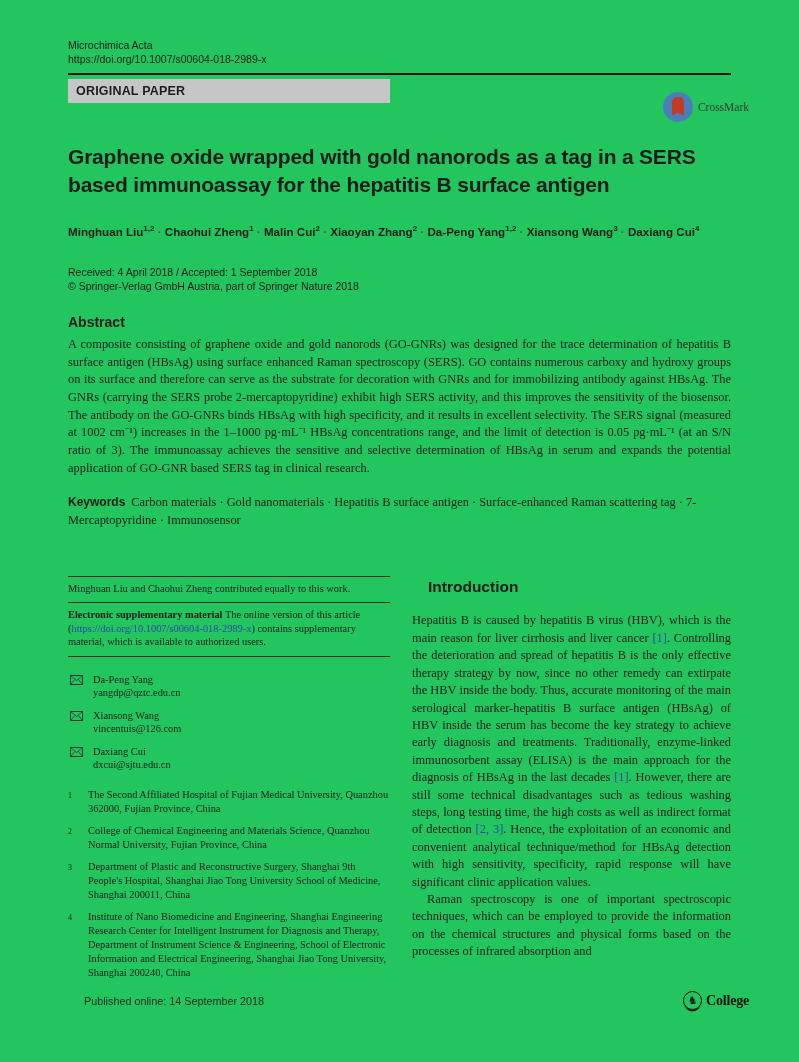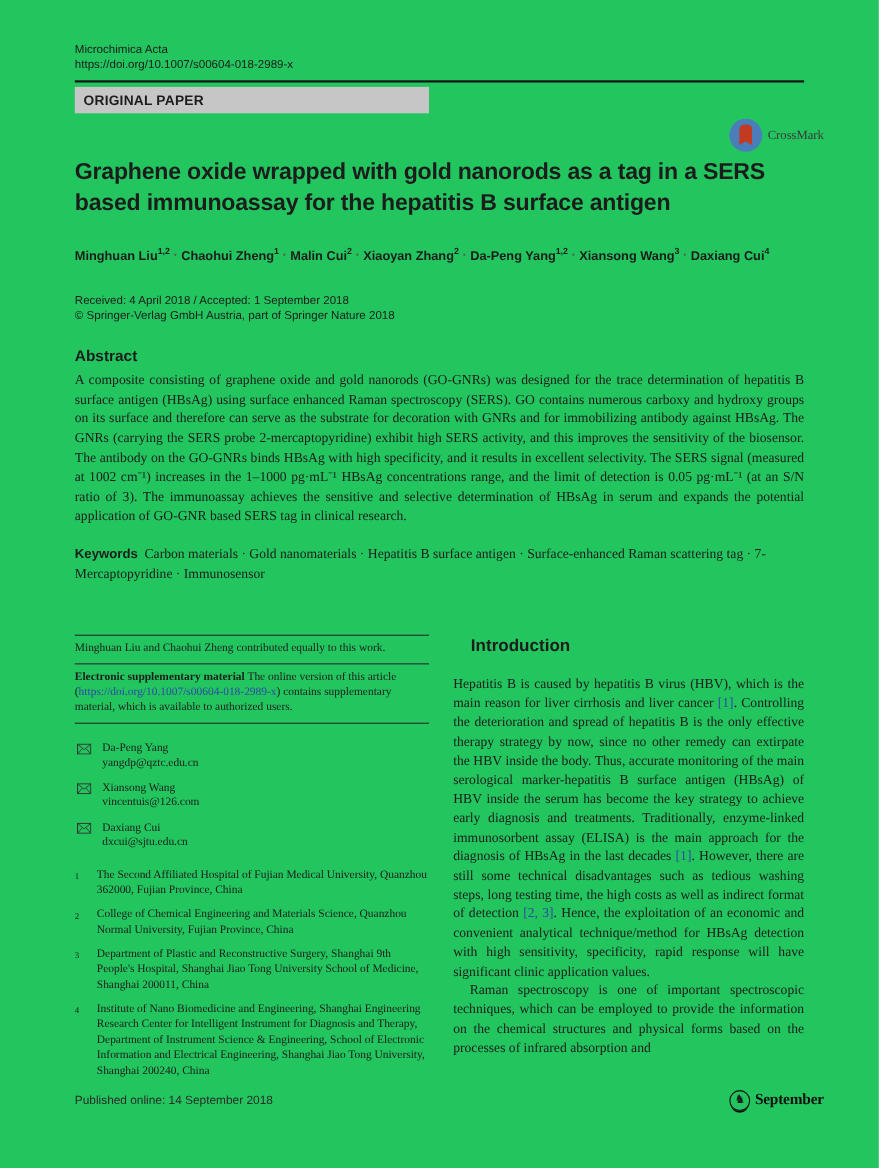--- a/index.html
+++ b/index.html
@@ -10,21 +10,21 @@
   }
 
   
   .journal-line{font-family:"Liberation Sans", sans-serif;font-size:10.5px;line-height:14px;color:#1c1c1c;}
   .thick-rule{border:none;border-top:2.5px solid #141414;margin:7px 0 0 0;}
   .type-banner{
     margin-top:4px;width:322px;height:24px;background:#c6c6c6;
     display:flex;align-items:center;padding-left:8px;box-sizing:border-box;
     font-family:"Liberation Sans", sans-serif;font-weight:bold;font-size:12.5px;letter-spacing:.2px;
   }
-  .crossmark{position:absolute;top:108px;right:50px;display:flex;align-items:center;gap:5px;}
+  .crossmark{position:absolute;top:92px;right:50px;display:flex;align-items:center;gap:5px;}
   .cm-circle{width:30px;height:30px;border-radius:50%;background:#4a7ebb;position:relative;}
   .cm-book{position:absolute;left:9px;top:5px;width:12px;height:19px;background:#c23a21;border-radius:5px 5px 2px 2px;
     clip-path:polygon(0 0,100% 0,100% 100%,50% 82%,0 100%);}
   .cm-label{font-size:11.5px;color:#3a3a3a;font-family:"Liberation Serif", serif;}
 
   
   .title{font-family:"Liberation Sans", sans-serif;font-weight:bold;font-size:21px;line-height:27.5px;
     margin:40px 0 0 0;max-width:640px;letter-spacing:-0.2px;}
   .authors{margin-top:23px;font-family:"Liberation Sans", sans-serif;font-weight:bold;font-size:11.6px;line-height:16px;}
   .authors sup{font-size:8px;font-weight:bold;}
@@ -60,21 +60,21 @@
   .affil{display:flex;margin-bottom:8px;}
   .affil-num{flex:none;width:20px;font-size:8px;vertical-align:super;padding-top:1px;}
   .affil-text{flex:1;line-height:14px;}
 
   .intro-head{font-family:"Liberation Sans", sans-serif;font-weight:bold;font-size:15.5px;margin:2px 0 16px 16px;}
   .intro-p{font-size:12.4px;line-height:17.4px;text-align:justify;margin:0;}
   .intro-p + .intro-p{text-indent:15px;}
   .ref{color:#2e49a8;}
 
   
-  .footer{position:absolute;left:68px;right:50px;top:991px;display:flex;justify-content:space-between;align-items:center;}
+  .footer{position:absolute;left:84px;right:50px;top:991px;display:flex;justify-content:space-between;align-items:center;}
   .pub-online{font-family:"Liberation Sans", sans-serif;font-size:10.8px;color:#2a2a2a;}
   .springer{display:flex;align-items:center;gap:4px;}
   .sp-mark{width:17px;height:17px;border:1.4px solid #111;border-radius:50%;display:flex;align-items:center;justify-content:center;
     font-size:11px;line-height:1;box-shadow:0 2.5px 0 -1px #111;}
   .sp-word{font-family:"Liberation Serif", serif;font-weight:bold;font-size:14px;color:#111;letter-spacing:-0.2px;}
 </style>
 </head>
 <body>
 
 <div class="page">
@@ -175,17 +175,17 @@
       <p class="intro-p"><span>Hepatitis B is caused by hepatitis B virus (HBV), which is the main reason for liver cirrhosis and liver cancer </span><span class="ref">[1]</span><span>. Controlling the deterioration and spread of hepatitis B is the only effective therapy strategy by now, since no other remedy can extirpate the HBV inside the body. Thus, accurate monitoring of the main serological marker-hepatitis B surface antigen (HBsAg) of HBV inside the serum has become the key strategy to achieve early diagnosis and treatments. Traditionally, enzyme-linked immunosorbent assay (ELISA) is the main approach for the diagnosis of HBsAg in the last decades </span><span class="ref">[1]</span><span>. However, there are still some technical disadvantages such as tedious washing steps, long testing time, the high costs as well as indirect format of detection </span><span class="ref">[2, 3]</span><span>. Hence, the exploitation of an economic and convenient analytical technique/method for HBsAg detection with high sensitivity, specificity, rapid response will have significant clinic application values.</span></p>
       <p class="intro-p"><span>Raman spectroscopy is one of important spectroscopic techniques, which can be employed to provide the information on the chemical structures and physical forms based on the processes of infrared absorption and</span></p>
     </div>
 
   </div>
 
   <div class="footer">
     <span class="pub-online">Published online: 14 September 2018</span>
     <span class="springer">
       <span class="sp-mark">♞</span>
-      <span class="sp-word">September</span>
+      <span class="sp-word">College</span>
     </span>
   </div>
 
 </div>
 
 </body></html>

